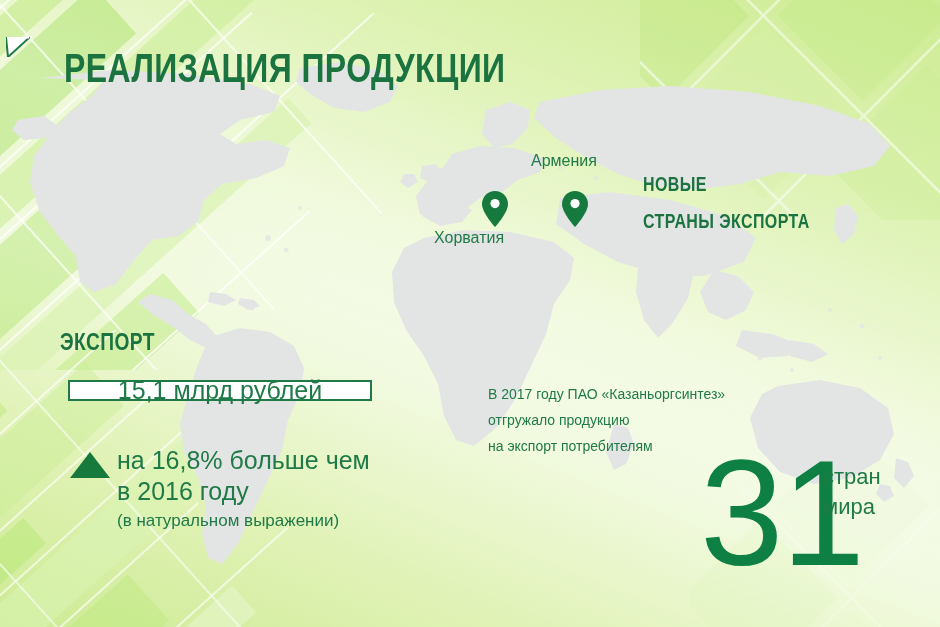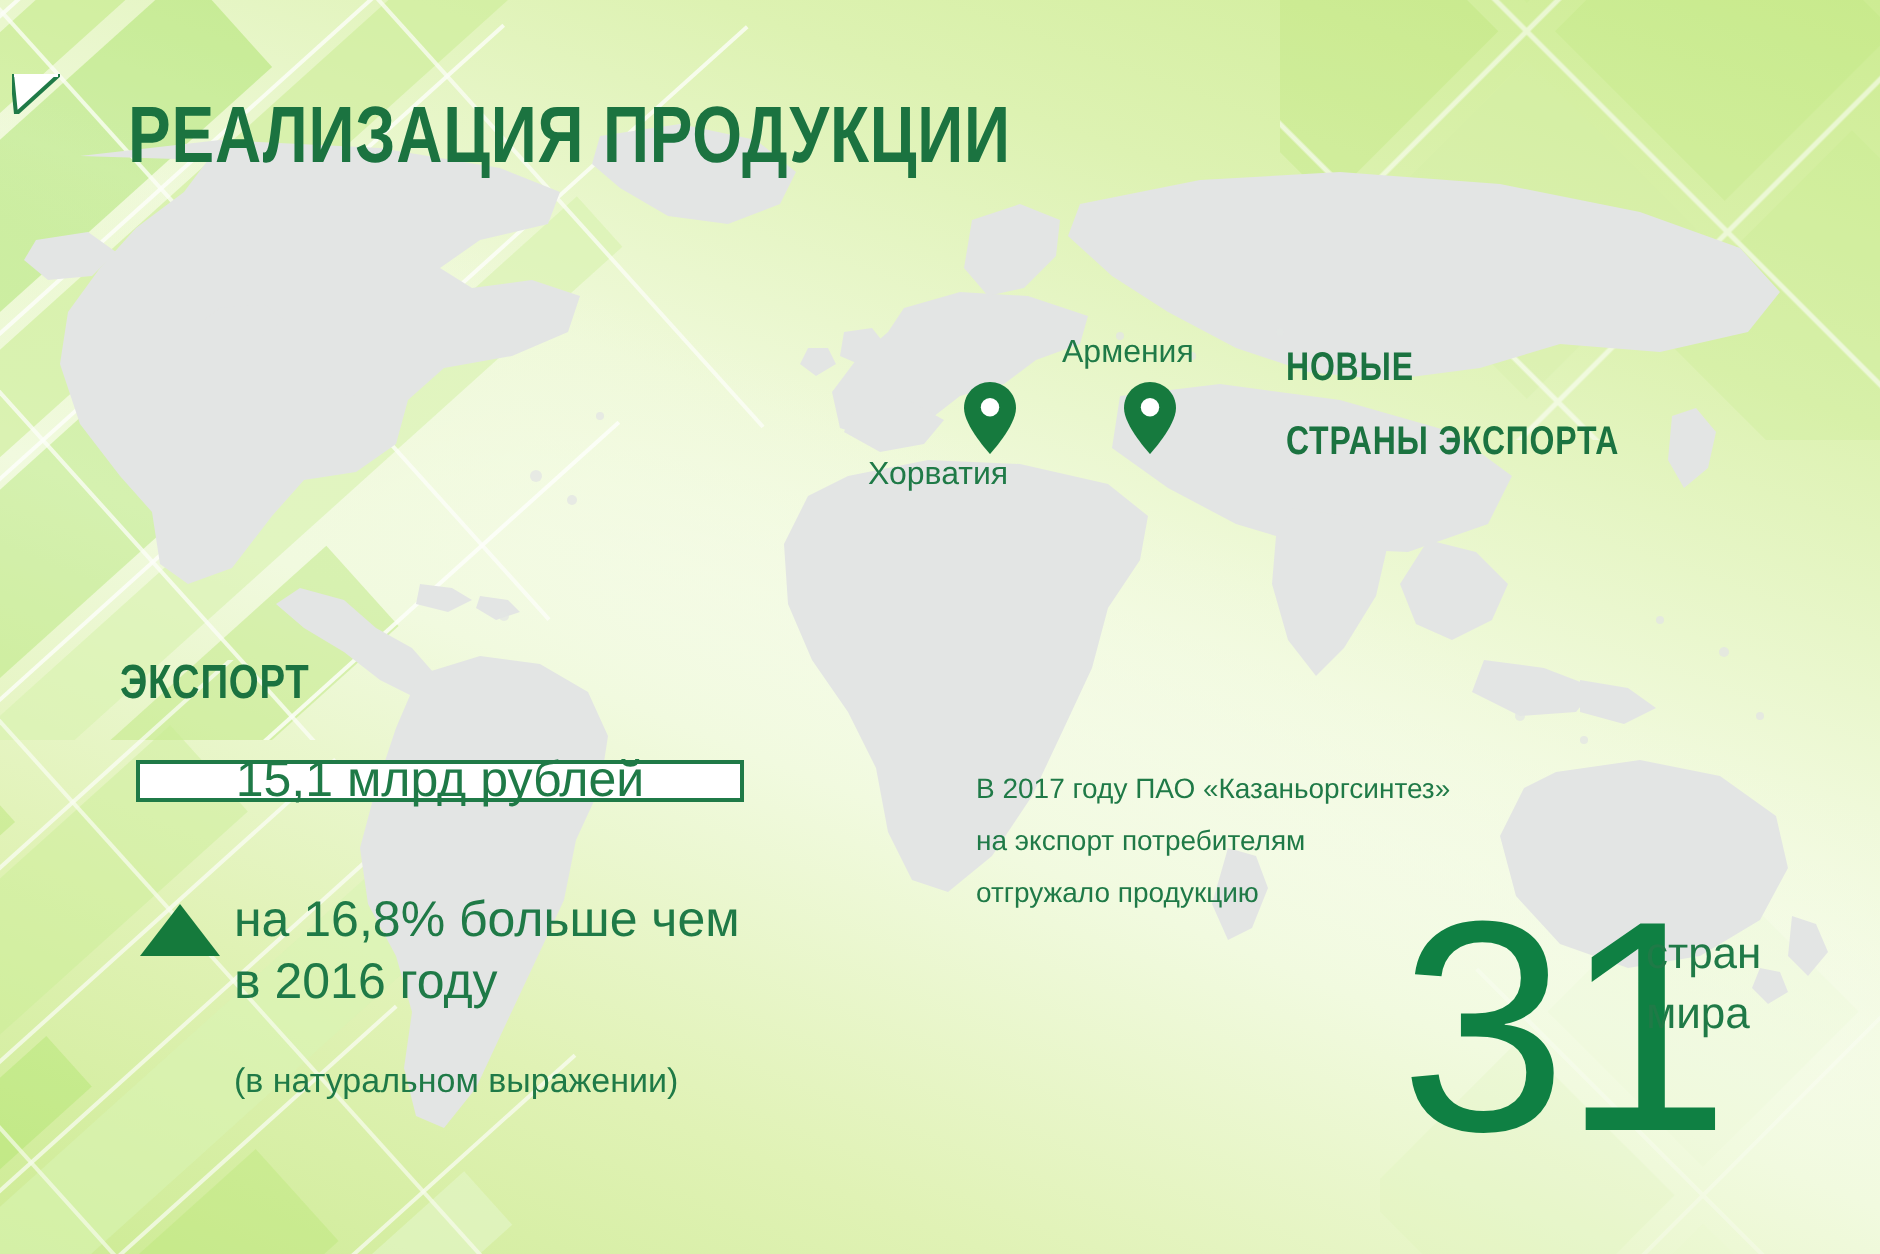--- a/index.html
+++ b/index.html
@@ -56,21 +56,21 @@
   #new-countries{
     position:absolute;left:643px;top:166px;
     font-size:20px;line-height:37px;color:#1b7340;
   }
   #new-countries div{white-space:nowrap;}
 
   .pin-label{
     position:absolute;color:#1f7a47;font-size:16px;white-space:nowrap;
   }
   #label-croatia{left:434px;top:229px;}
-  #label-armenia{left:531px;top:168px;}
+  #label-armenia{left:531px;top:152px;}
 
   .pin{position:absolute;width:26px;height:36px;}
   #pin-croatia{left:482px;top:191px;}
   #pin-armenia{left:562px;top:191px;}
 
   #export-label{
     position:absolute;left:60px;top:328px;
     font-size:24px;line-height:28px;color:#1b7340;
   }
 
@@ -92,21 +92,21 @@
     border-left:20px solid transparent;border-right:20px solid transparent;
     border-bottom:26px solid #157a3c;
   }
 
   #growth{
     position:absolute;left:117px;top:445px;
     color:#1f7a47;font-size:25px;line-height:31px;white-space:nowrap;
   }
   #growth-note{
     position:absolute;left:117px;top:510px;
-    color:#1f7a47;font-size:17px;line-height:21px;white-space:nowrap;margin-top:20px;
+    color:#1f7a47;font-size:17px;line-height:21px;white-space:nowrap;
   }
 
   #paragraph{
     position:absolute;left:488px;top:381px;
     color:#1f7a47;font-size:14px;line-height:26px;white-space:nowrap;
   }
 
   #big-number{
     position:absolute;left:700px;top:438px;
     color:#0f8043;font-size:150px;line-height:150px;font-weight:400;
@@ -306,22 +306,22 @@
   <div id="triangle-up"></div>
 
   <div id="growth">
     <div>на 16,8% больше чем</div>
     <div>в 2016 году</div>
   </div>
   <div id="growth-note">(в натуральном выражении)</div>
 
   <div id="paragraph">
     <div>В 2017 году ПАО «Казаньоргсинтез»</div>
+    <div>отгружало продукцию</div>
     <div>на экспорт потребителям</div>
-    <div>отгружало продукцию</div>
   </div>
 
   <div id="big-number">31</div>
   <div id="countries-word">
     <div>стран</div>
     <div>мира</div>
   </div>
 
 </div>
 

